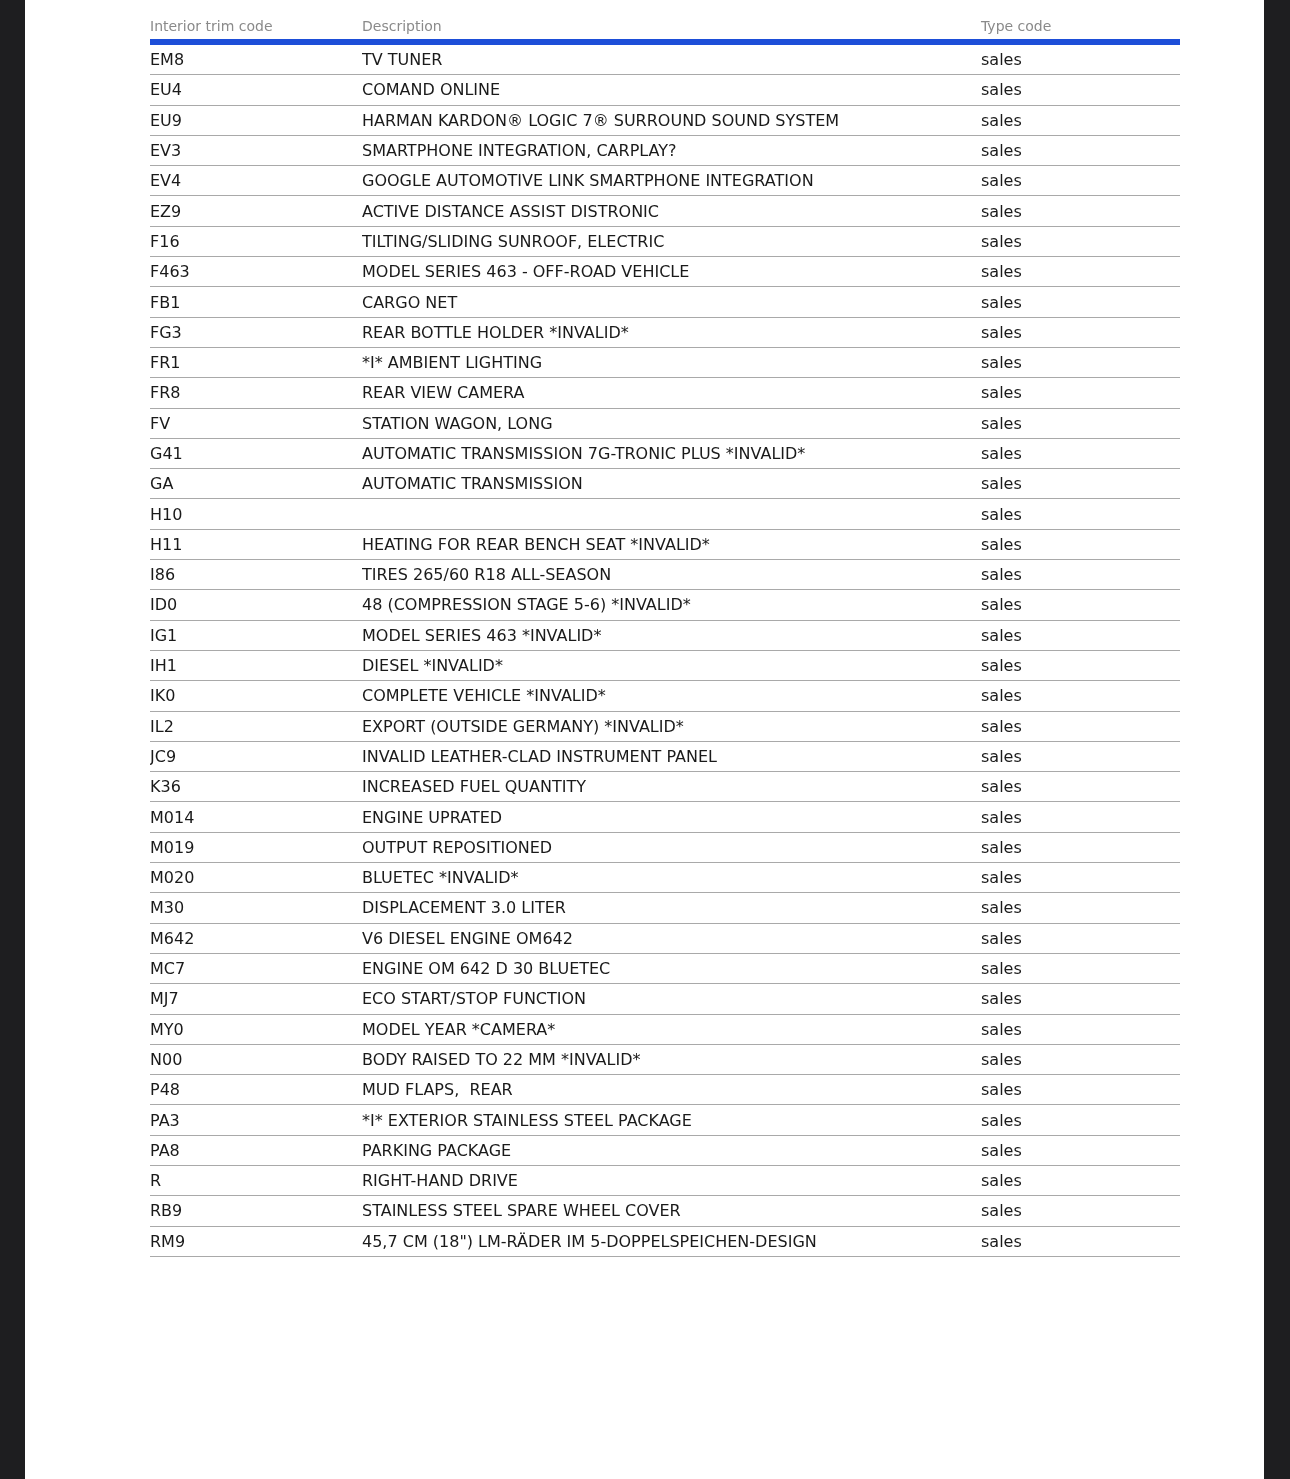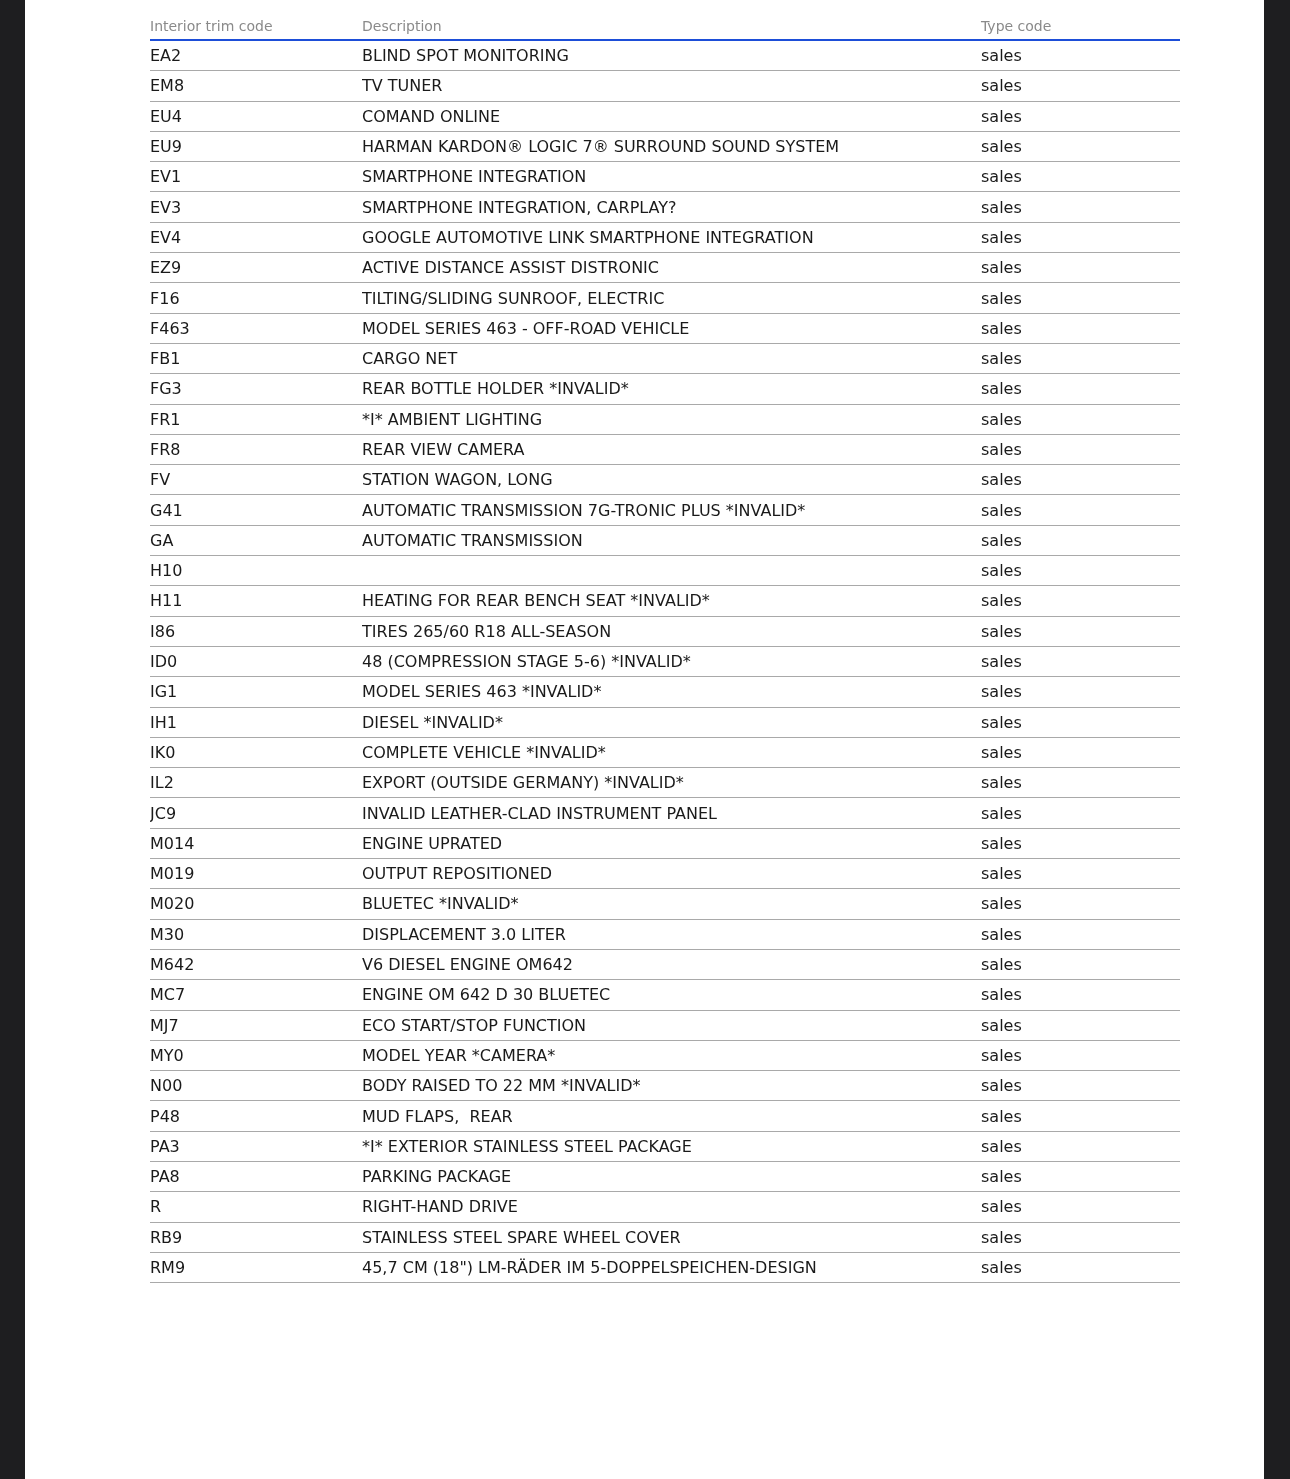--- a/index.html
+++ b/index.html
@@ -34,21 +34,21 @@
     col.c2 { width: 619px; }
     col.c3 { width: 199px; }
     thead th {
       text-align: left;
       font-weight: normal;
       color: #8a8a8a;
       font-size: 14px;
       height: 27px;
       padding: 0;
       vertical-align: middle;
-      border-bottom: 2px solid #1d4ed8;
+      border-bottom: 6px solid #1d4ed8;
     }
     tbody td {
       font-size: 16px;
       color: #1a1a1a;
       height: 29.3px;
       padding: 0;
       vertical-align: middle;
       border-bottom: 1px solid #a9a9a9;
       white-space: pre;
       overflow: hidden;
@@ -67,45 +67,35 @@
       </colgroup>
       <thead>
         <tr>
           <th>Interior trim code</th>
           <th>Description</th>
           <th>Type code</th>
         </tr>
       </thead>
       <tbody id="table-body">
           <tr>
-            <td>EA2</td>
-            <td>BLIND SPOT MONITORING</td>
-            <td>sales</td>
-          </tr>
-          <tr>
             <td>EM8</td>
             <td>TV TUNER</td>
             <td>sales</td>
           </tr>
           <tr>
             <td>EU4</td>
             <td>COMAND ONLINE</td>
             <td>sales</td>
           </tr>
           <tr>
             <td>EU9</td>
             <td>HARMAN KARDON® LOGIC 7® SURROUND SOUND SYSTEM</td>
             <td>sales</td>
           </tr>
           <tr>
-            <td>EV1</td>
-            <td>SMARTPHONE INTEGRATION</td>
-            <td>sales</td>
-          </tr>
-          <tr>
             <td>EV3</td>
             <td>SMARTPHONE INTEGRATION, CARPLAY?</td>
             <td>sales</td>
           </tr>
           <tr>
             <td>EV4</td>
             <td>GOOGLE AUTOMOTIVE LINK SMARTPHONE INTEGRATION</td>
             <td>sales</td>
           </tr>
           <tr>
@@ -194,20 +184,25 @@
             <td>sales</td>
           </tr>
           <tr>
             <td>IL2</td>
             <td>EXPORT (OUTSIDE GERMANY) *INVALID*</td>
             <td>sales</td>
           </tr>
           <tr>
             <td>JC9</td>
             <td>INVALID LEATHER-CLAD INSTRUMENT PANEL</td>
+            <td>sales</td>
+          </tr>
+          <tr>
+            <td>K36</td>
+            <td>INCREASED FUEL QUANTITY</td>
             <td>sales</td>
           </tr>
           <tr>
             <td>M014</td>
             <td>ENGINE UPRATED</td>
             <td>sales</td>
           </tr>
           <tr>
             <td>M019</td>
             <td>OUTPUT REPOSITIONED</td>

